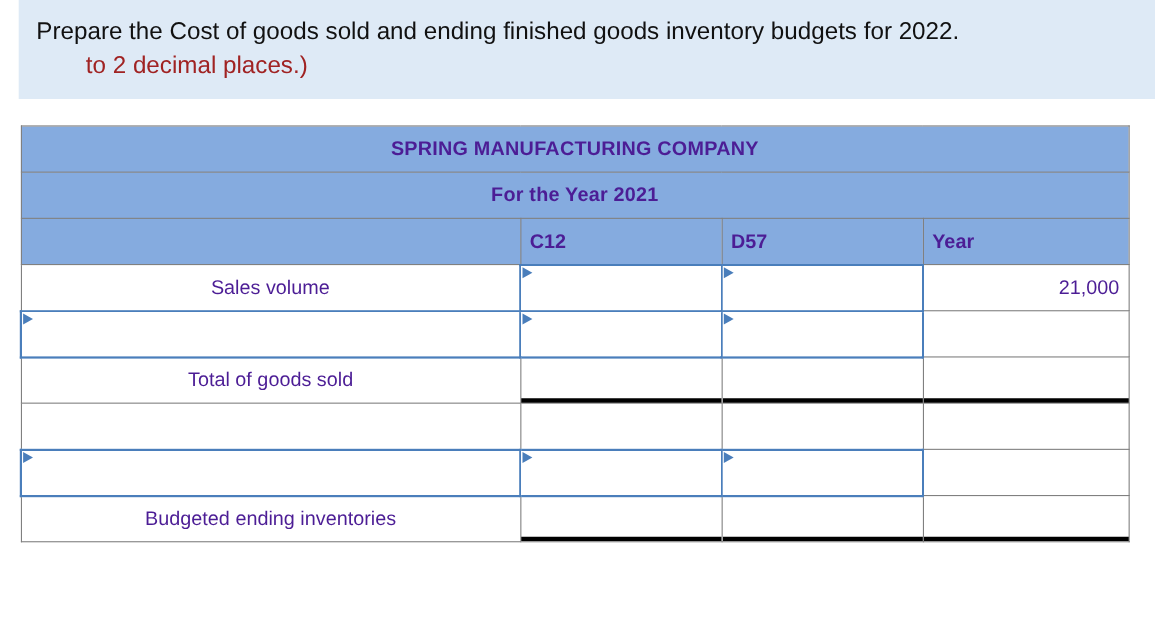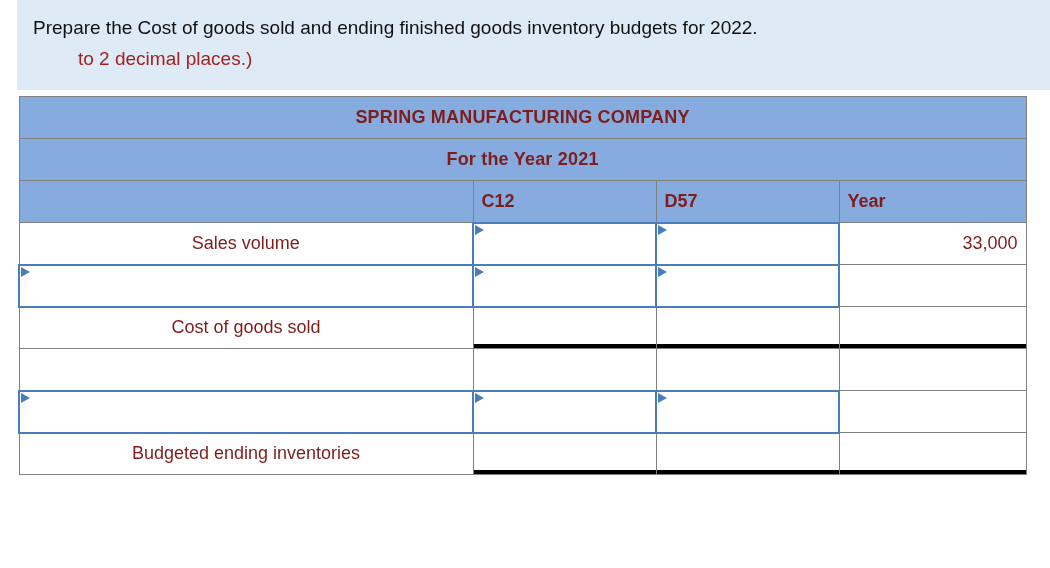--- a/index.html
+++ b/index.html
@@ -19,41 +19,41 @@
 
   
   .instructions {
     position: absolute;
     left: 17px;
     top: 0px;
     width: 1033px;
     height: 90px;
     background: #deeaf6;
     padding: 12px 0 0 16px;
-    font-size: 19px;
+    font-size: 22px;
     line-height: 31px;
     color: #111111;
     white-space: nowrap;
     overflow: hidden;
   }
   .instructions .line2 {
     color: #a02323;
     margin-left: 45px;
   }
 
   
   .sheet {
     position: absolute;
     left: 18px;
-    top: 96px;
+    top: 114px;
     width: 1007px;
     border-collapse: collapse;
     table-layout: fixed;
     font-size: 18px;
-    color: #7f1d1d;
+    color: #4c1d95;
   }
   .sheet td {
     border: 1px solid #808080;
     height: 42px;
     padding: 0 8px;
     vertical-align: middle;
     background: #ffffff;
   }
 
   
@@ -136,38 +136,38 @@
       </tr>
 
       <tr>
         <td class="label-cell">Sales volume</td>
         <td class="inp">
             <span class="tri"></span>
           </td>
         <td class="inp">
             <span class="tri"></span>
           </td>
-        <td class="num-cell">33,000</td>
+        <td class="num-cell">21,000</td>
       </tr>
 
       <tr>
         <td class="inp">
             <span class="tri"></span>
           </td>
         <td class="inp">
             <span class="tri"></span>
           </td>
         <td class="inp">
             <span class="tri"></span>
           </td>
         <td class="num-cell"></td>
       </tr>
 
       <tr>
-        <td class="label-cell">Cost of goods sold</td>
+        <td class="label-cell">Total of goods sold</td>
         <td class="dbl-bottom"></td>
         <td class="dbl-bottom"></td>
         <td class="dbl-bottom"></td>
       </tr>
 
       <tr>
         <td class="label-cell"></td>
         <td></td>
         <td></td>
         <td></td>

